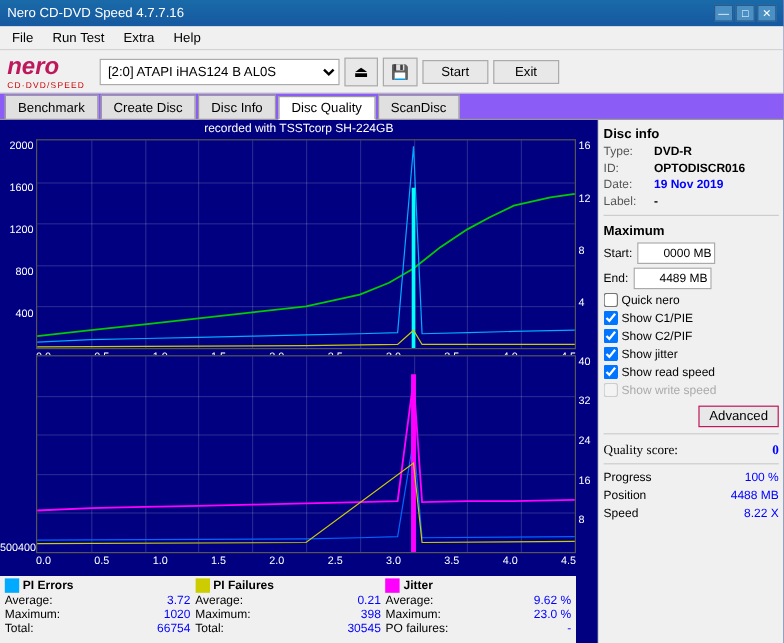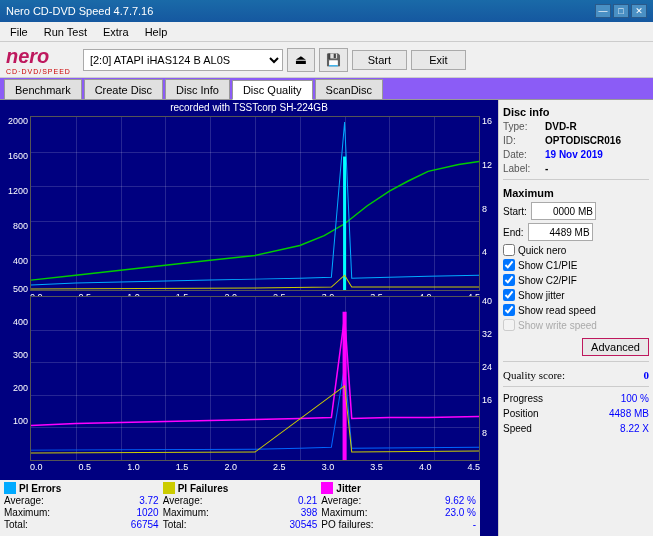--- a/index.html
+++ b/index.html
@@ -146,26 +146,26 @@
       width: 30px;
       height: 175px;
       display: flex;
       flex-direction: column;
       justify-content: space-between;
       align-items: flex-end;
       padding-right: 2px;
     }
     .y-axis-lower {
       position: absolute;
-      top: 184px;
+      top: 196px;
       left: 0;
       width: 30px;
       height: 165px;
       display: flex;
-      flex-direction: column;
+      flex-direction: row;
       justify-content: space-between;
       align-items: flex-end;
       padding-right: 2px;
     }
     .y-label { color: white; font-size: 9px; }
 
     .y-axis-right-upper {
       position: absolute;
       top: 16px;
       right: 0;

